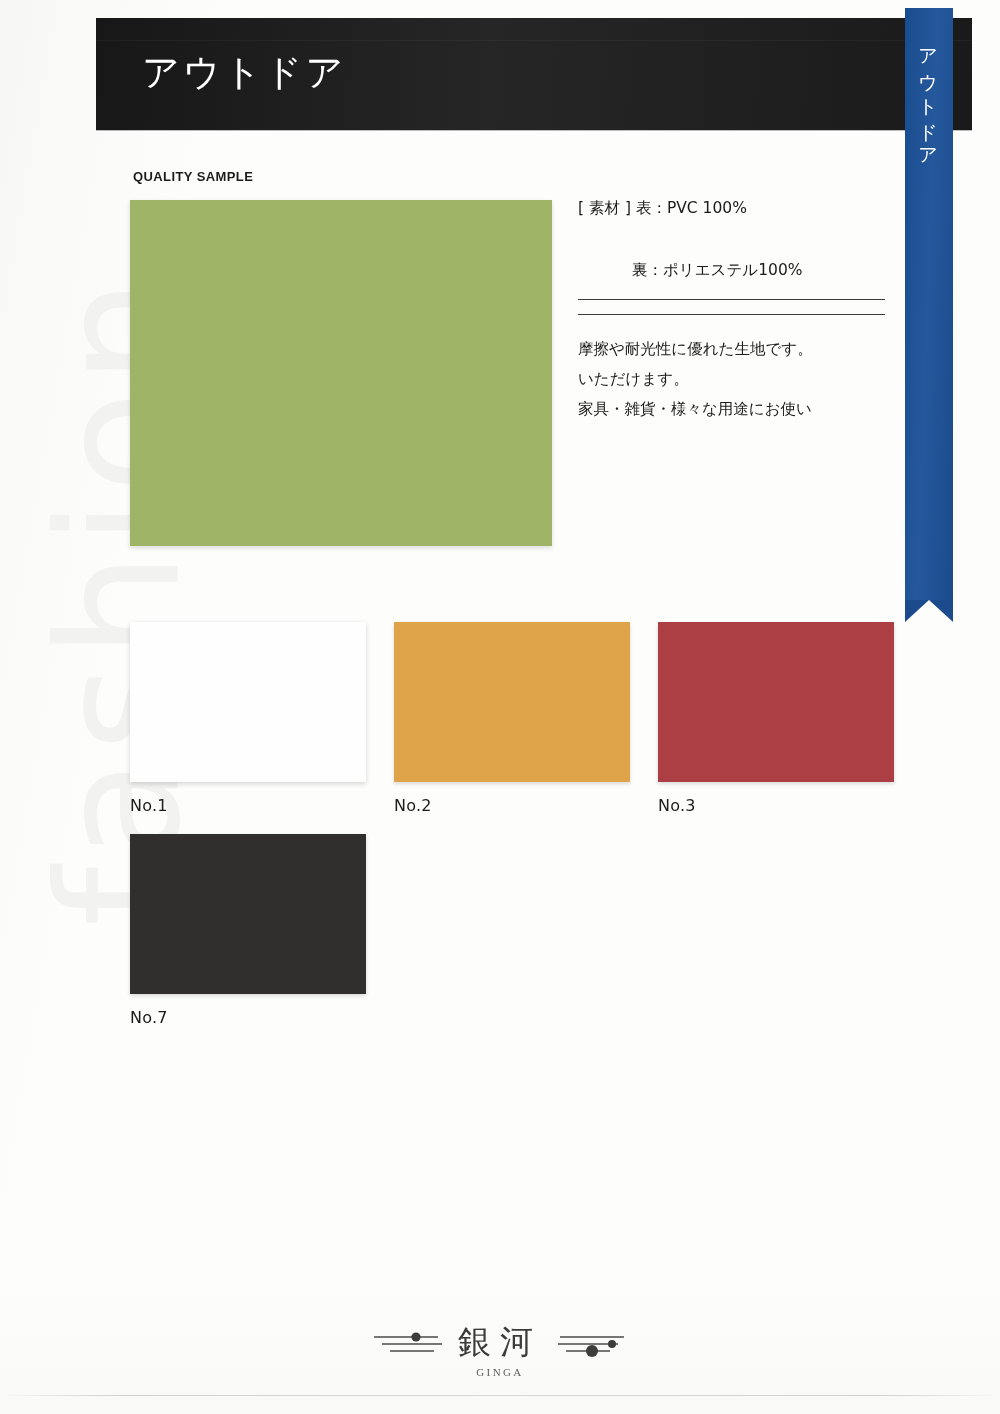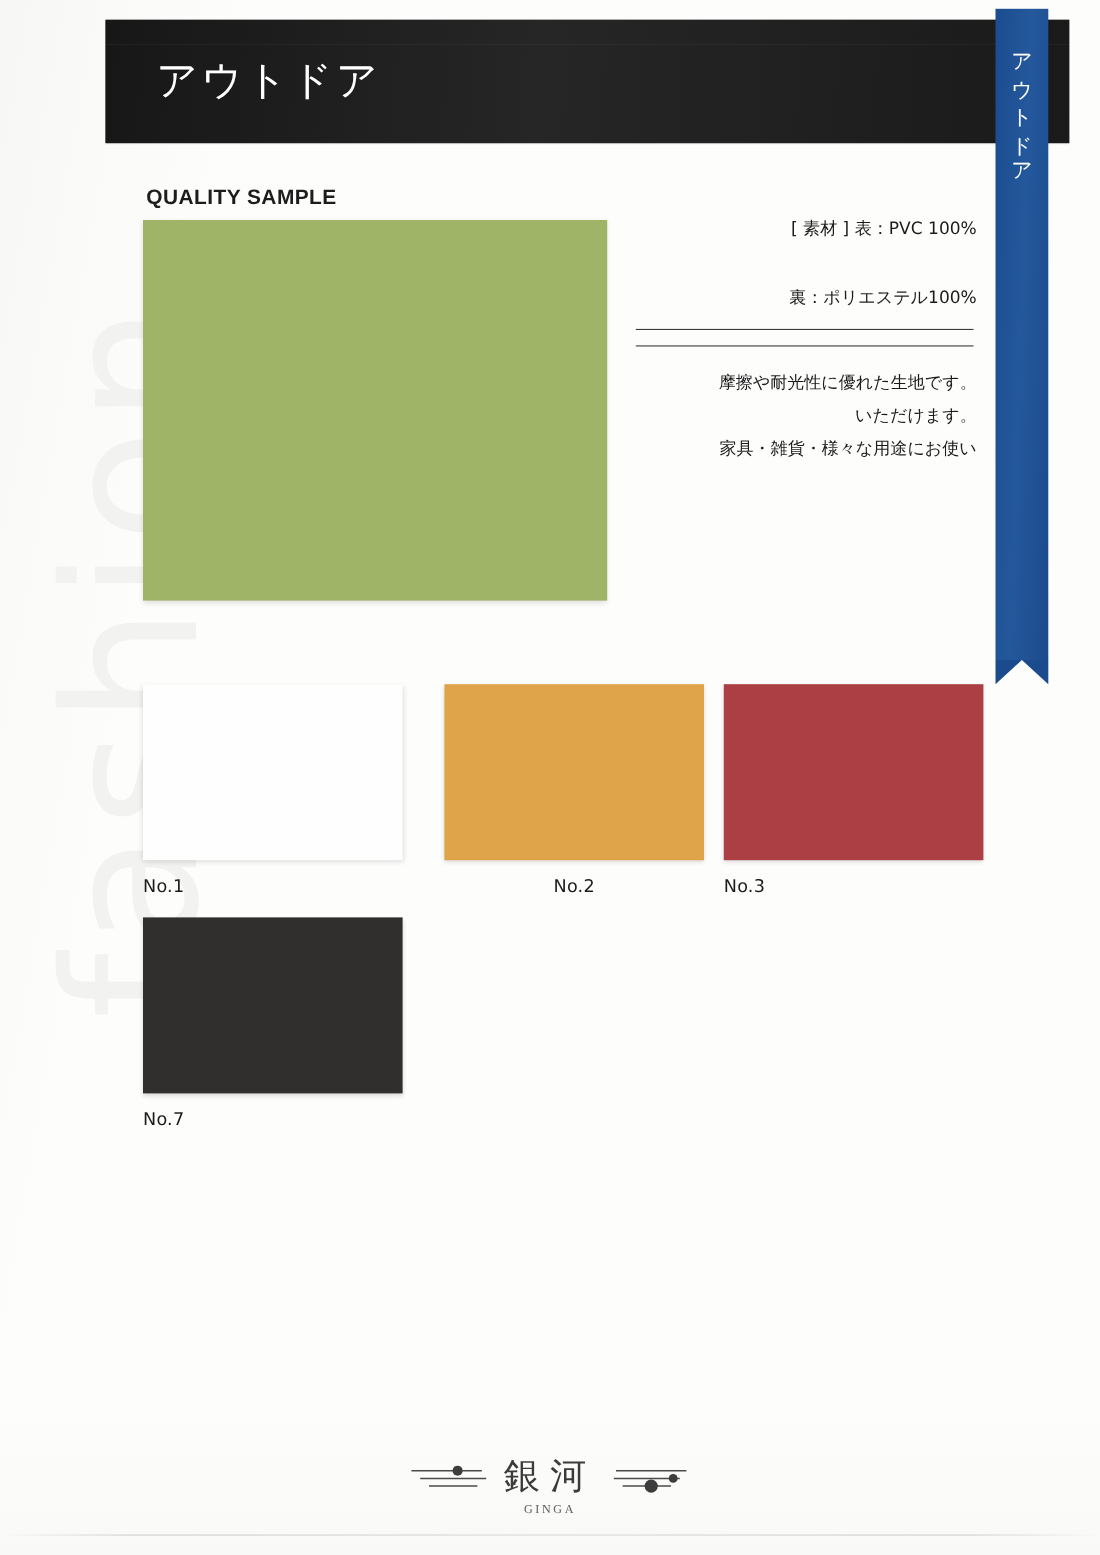--- a/index.html
+++ b/index.html
@@ -88,21 +88,21 @@
     font-size:19px;
     letter-spacing:3px;
     font-family:"DejaVu Sans","Liberation Sans",sans-serif;
     white-space:nowrap;
   }
 
   
   .quality-label{
     position:absolute;
     left:133px;top:169px;
-    font-size:19px;
+    font-size:13px;
     letter-spacing:.4px;
     color:#1d1d1d;
     font-weight:600;
   }
 
   
   .main-swatch{
     position:absolute;
     left:130px;top:200px;
     width:422px;height:346px;
@@ -113,21 +113,20 @@
     background-image:
       repeating-linear-gradient(0deg,rgba(255,255,255,.055) 0 1px,rgba(0,0,0,.05) 1px 2px),
       repeating-linear-gradient(90deg,rgba(255,255,255,.05) 0 1px,rgba(0,0,0,.045) 1px 2px);
   }
 
   
   .spec{
     position:absolute;
     left:578px;top:193px;
     width:310px;
-    text-align:right;
   }
   .spec-row{
     font-size:15.5px;
     line-height:30px;
     color:#1b1b1b;
     font-family:"DejaVu Sans","Liberation Sans",sans-serif;
     white-space:nowrap;
   }
   .spec-row.indent{padding-left:54px;margin-top:32px;}
   .rule{
@@ -156,21 +155,21 @@
     box-shadow:0 2px 5px rgba(0,0,0,.16);
   }
   .cell .cap{
     margin-top:14px;
     font-size:16px;
     color:#1b1b1b;
     letter-spacing:.2px;
     font-family:"DejaVu Sans","Liberation Sans",sans-serif;
   }
   .c0{left:0;}
-  .c1{left:274px;text-align:center;}
+  .c1{left:264px;}
   .c2{left:528px;}
 
   
   .footer{
     position:absolute;
     left:0;right:0;bottom:36px;
     display:flex;align-items:center;justify-content:center;
     flex-direction:column;
   }
   .logo-row{display:flex;align-items:center;gap:14px;}

